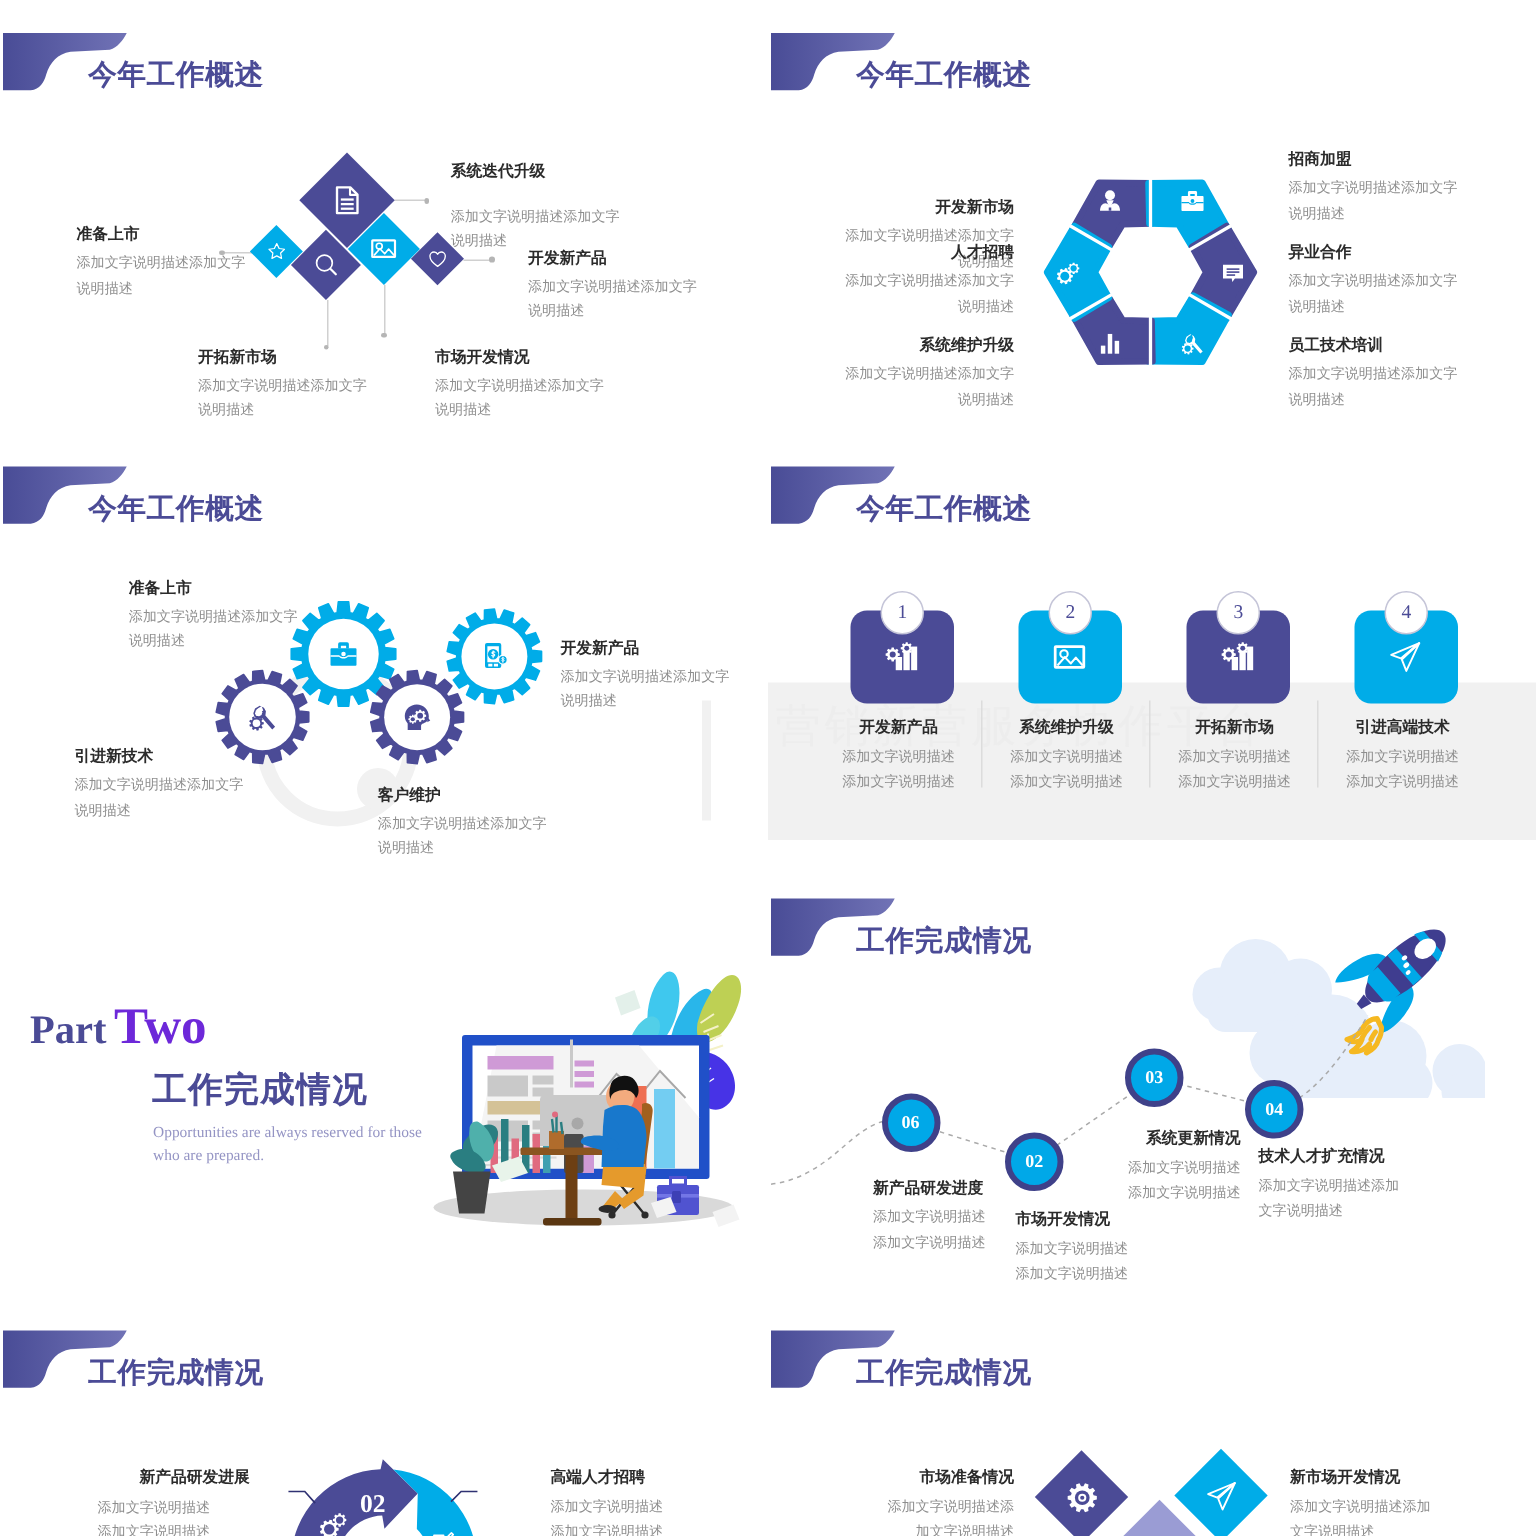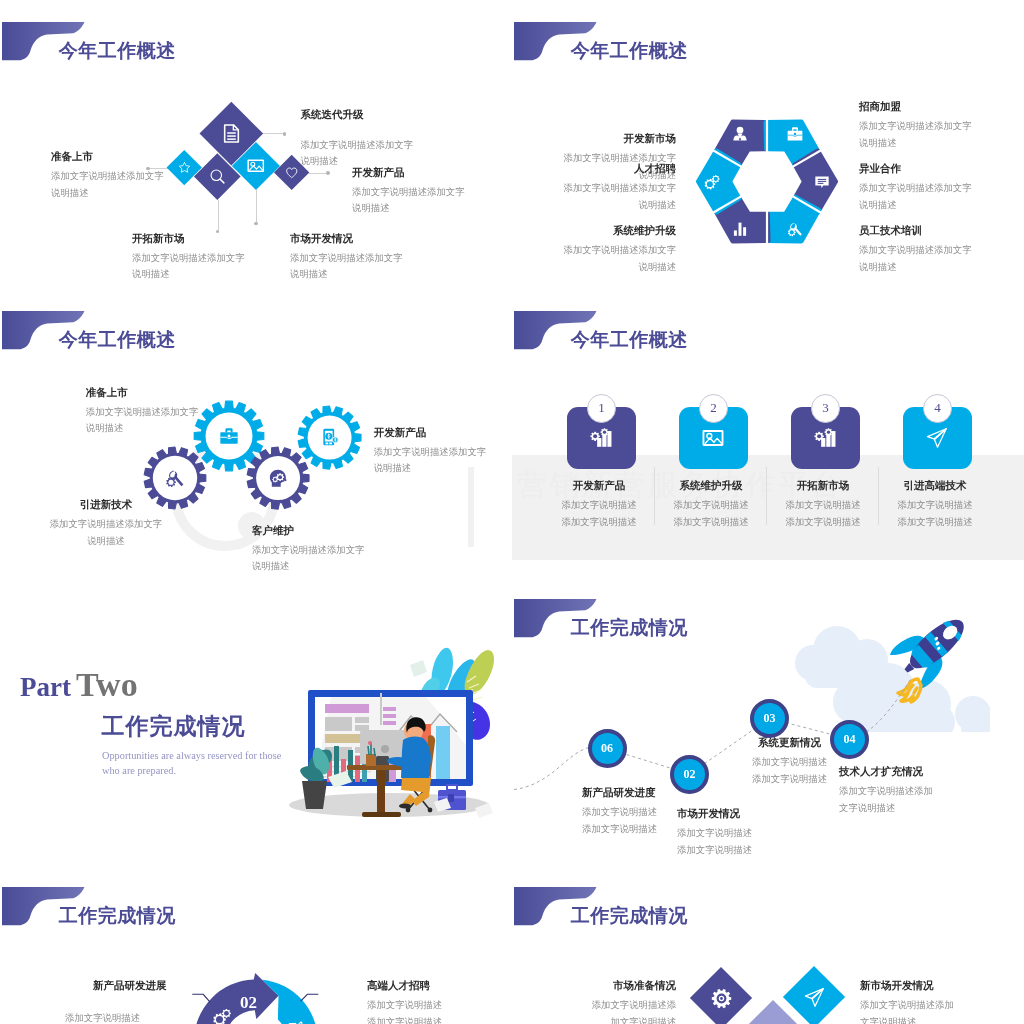--- a/index.html
+++ b/index.html
@@ -28,21 +28,21 @@
   .gearwrap{position:absolute;}
   .band{position:absolute;background:#f1f1f1;}
   .card{position:absolute;border-radius:11px;display:flex;align-items:center;justify-content:center;}
   .cardic{display:flex;align-items:center;justify-content:center;}
   .numcircle{position:absolute;width:27px;height:27px;border-radius:50%;background:#ffffff;
       border:1px solid #c5c5d8;display:flex;align-items:center;justify-content:center;
       color:#4b4b96;font-size:13px;z-index:5;}
   .vdiv{position:absolute;width:1px;background:#dcdcdc;}
   .parttitle{position:absolute;white-space:nowrap;}
   .partword{font-size:27px;font-weight:bold;color:#4b4b96;}
-  .partnum{font-size:34px;font-weight:bold;color:#737373;margin-left:5px;}
+  .partnum{font-size:34px;font-weight:bold;color:#6d28d9;margin-left:5px;}
   .part-h{position:absolute;font-size:23px;font-weight:bold;color:#4b4b96;
       letter-spacing:1px;white-space:nowrap;line-height:1;}
   .part-s{position:absolute;font-size:10.3px;color:#9494c4;white-space:nowrap;line-height:1;}
   .stepcircle{position:absolute;width:39px;height:39px;border-radius:50%;
       background:#00a8e8;border:4px solid #3f4189;box-sizing:border-box;
       display:flex;align-items:center;justify-content:center;
       color:#ffffff;font-size:12px;font-weight:bold;z-index:4;}
   .arrownum{position:absolute;font-size:17px;font-weight:bold;color:#ffffff;}
 </style>
 </head>
@@ -319,21 +319,21 @@
   <div class="tb" style="left:85.8px;top:97.6px;text-align:left;">
         <div class="hd" style="font-size:10.5px;margin-bottom:5.5px;">准备上市</div>
         <div class="bd" style="font-size:9.4px;line-height:16.6px;">添加文字说明描述添加文字</div>
         <div class="bd" style="font-size:9.4px;line-height:16.6px;">说明描述</div>
       </div>
   <div class="tb" style="left:373.7px;top:137.6px;text-align:left;">
         <div class="hd" style="font-size:10.5px;margin-bottom:5.5px;">开发新产品</div>
         <div class="bd" style="font-size:9.4px;line-height:16.6px;">添加文字说明描述添加文字</div>
         <div class="bd" style="font-size:9.4px;line-height:16.6px;">说明描述</div>
       </div>
-  <div class="tb" style="left:49.7px;top:210.1px;text-align:center;">
+  <div class="tb" style="left:49.7px;top:210.1px;text-align:left;">
         <div class="hd" style="font-size:10.5px;margin-bottom:5.5px;">引进新技术</div>
         <div class="bd" style="font-size:9.4px;line-height:16.6px;">添加文字说明描述添加文字</div>
         <div class="bd" style="font-size:9.4px;line-height:16.6px;">说明描述</div>
       </div>
   <div class="tb" style="left:251.9px;top:235.7px;text-align:left;">
         <div class="hd" style="font-size:10.5px;margin-bottom:5.5px;">客户维护</div>
         <div class="bd" style="font-size:9.4px;line-height:16.6px;">添加文字说明描述添加文字</div>
         <div class="bd" style="font-size:9.4px;line-height:16.6px;">说明描述</div>
       </div>
 </div>
@@ -587,21 +587,21 @@
   <div class="tb" style="left:70px;top:210px;text-align:left;">
         <div class="hd" style="font-size:10.5px;margin-bottom:5.5px;">新产品研发进度</div>
         <div class="bd" style="font-size:9.4px;line-height:16.6px;">添加文字说明描述</div>
         <div class="bd" style="font-size:9.4px;line-height:16.6px;">添加文字说明描述</div>
       </div>
   <div class="tb" style="left:165px;top:231px;text-align:left;">
         <div class="hd" style="font-size:10.5px;margin-bottom:5.5px;">市场开发情况</div>
         <div class="bd" style="font-size:9.4px;line-height:16.6px;">添加文字说明描述</div>
         <div class="bd" style="font-size:9.4px;line-height:16.6px;">添加文字说明描述</div>
       </div>
-  <div class="tb" style="left:240px;top:160px;text-align:center;">
+  <div class="tb" style="left:240px;top:177px;text-align:right;">
         <div class="hd" style="font-size:10.5px;margin-bottom:5.5px;">系统更新情况</div>
         <div class="bd" style="font-size:9.4px;line-height:16.6px;">添加文字说明描述</div>
         <div class="bd" style="font-size:9.4px;line-height:16.6px;">添加文字说明描述</div>
       </div>
   <div class="tb" style="left:327px;top:189px;text-align:left;">
         <div class="hd" style="font-size:10.5px;margin-bottom:5.5px;">技术人才扩充情况</div>
         <div class="bd" style="font-size:9.4px;line-height:16.6px;">添加文字说明描述添加</div>
         <div class="bd" style="font-size:9.4px;line-height:16.6px;">文字说明描述</div>
       </div>
 </div>
@@ -635,21 +635,21 @@
         <svg viewBox="0 0 24 24" width="17" height="17">
 <path d="M4.0 4.4h9.0M4.0 4.4v15.2h15.2V11.0" fill="none" stroke="#ffffff" stroke-width="1.7" stroke-linecap="round"></path>
 <path d="M20.4 2.0l1.7 1.7-9.7 9.7-2.7 1.0 1.0-2.7z" fill="none" stroke="#ffffff" stroke-width="1.5" stroke-linejoin="round"></path>
 </svg>
       </span>
   <svg style="position:absolute;left:190px;top:126px;width:132px;height:16px;">
         <path d="M2.3,3.3 L13.2,3.3 L20.1,11.1" stroke="#2f3172" stroke-width="1.1" fill="none"></path>
         <path d="M128.3,3.3 L117.4,3.3 L110.7,10.1" stroke="#2f3172" stroke-width="1.1" fill="none"></path>
       </svg>
   <div class="tb" style="left:65px;top:115px;text-align:left;">
-        <div class="hd" style="font-size:10.5px;margin-bottom:18px;padding-left:28px;">新产品研发进展</div>
+        <div class="hd" style="font-size:10.5px;margin-bottom:6px;padding-left:28px;">新产品研发进展</div>
         <div class="bd" style="font-size:9.4px;line-height:16.6px;">添加文字说明描述</div>
         <div class="bd" style="font-size:9.4px;line-height:16.6px;">添加文字说明描述</div>
       </div>
   <div class="tb" style="left:367px;top:115px;text-align:left;">
         <div class="hd" style="font-size:10.5px;margin-bottom:5.5px;">高端人才招聘</div>
         <div class="bd" style="font-size:9.4px;line-height:16.6px;">添加文字说明描述</div>
         <div class="bd" style="font-size:9.4px;line-height:16.6px;">添加文字说明描述</div>
       </div>
 </div>
 <div class="slide col-r row-4">

